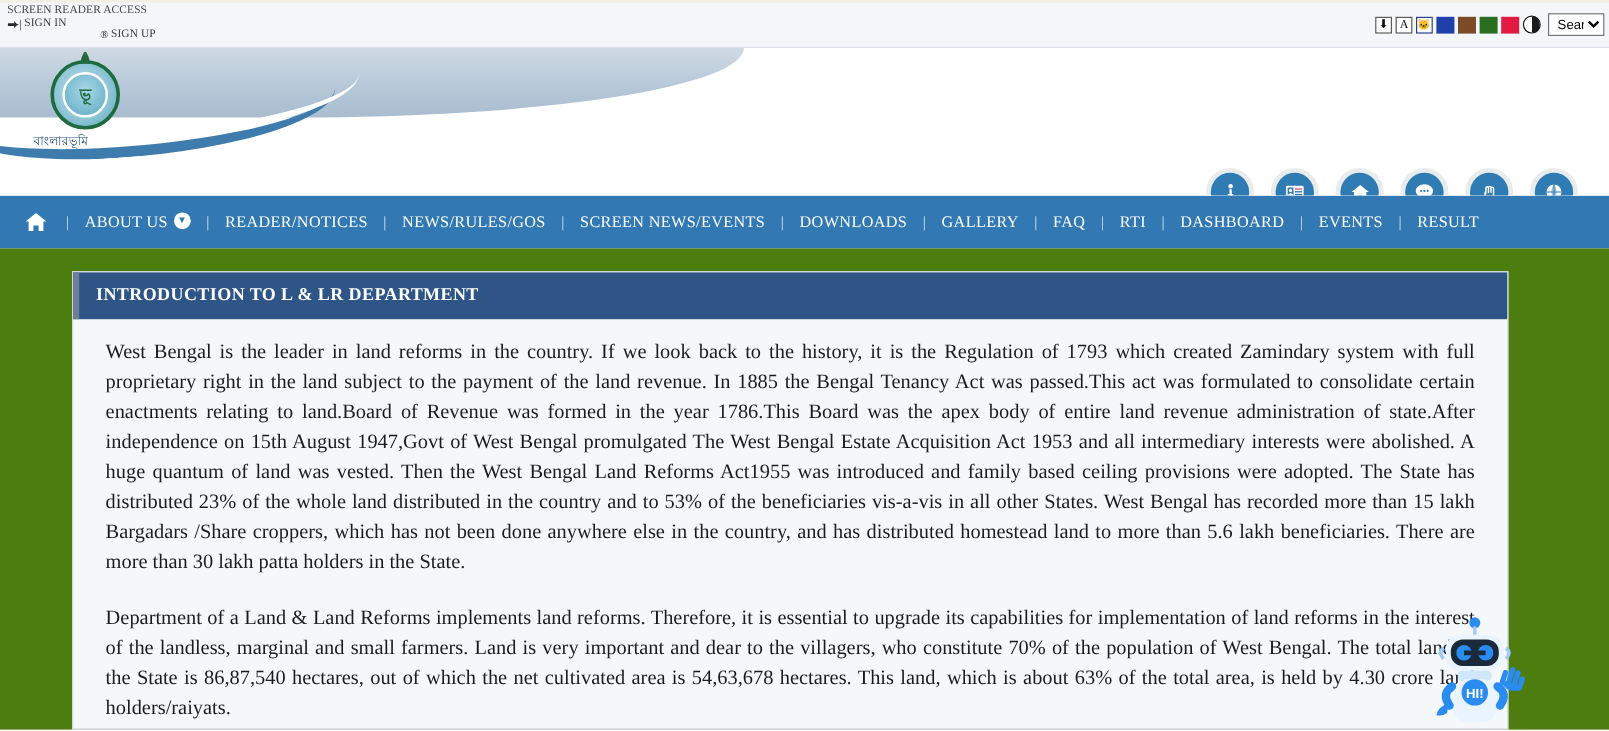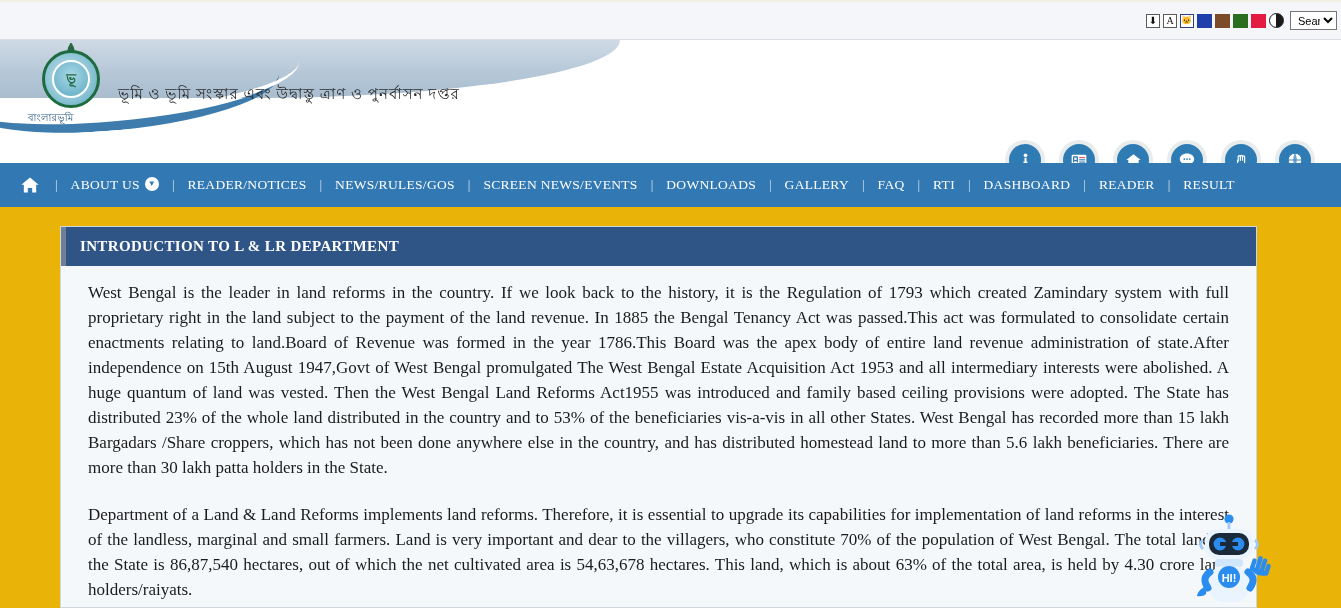--- a/index.html
+++ b/index.html
@@ -159,21 +159,21 @@
   .caret {
     width: 14px; height: 14px; border-radius: 50%;
     background: #ffffff; color: #3279b4;
     display:inline-flex; align-items:center; justify-content:center;
     font-size: 8px; line-height: 1;
   }
 
   
   #content-wrap {
     position: relative;
-    background: #eab308;
+    background: #4d7c0f;
     height: 401px;
     padding: 19px 84px 0 60px;
   }
   #panel {
     background: #f5f8fb;
     border: 1px solid #cfd6dd;
     height: 100%;
   }
   #panel-head {
     background: #2f5586;
@@ -201,20 +201,33 @@
     width: 100px; height: 100px;
     pointer-events: auto;
   }
   #bot svg { display:block; }
 </style>
 </head>
 <body>
 
 <div id="topbar">
 
+  <div id="topbar-left">
+    <span id="sra">SCREEN READER ACCESS</span>
+    <div class="signrow">
+      <span class="signitem">
+        <span class="glyph-login">⮕|</span>
+        <span>SIGN IN</span>
+      </span>
+      <span id="signup-wrap" class="signitem">
+        <span class="glyph-reg">®</span>
+        <span>SIGN UP</span>
+      </span>
+    </div>
+  </div>
 
   <div id="topbar-right">
     <span class="a11y-btn">⬇</span>
     <span class="a11y-btn">A</span>
     <span class="a11y-btn" style="border-color:#2b3f8f;color:#2b3f8f;font-size:9px;">🐱</span>
     <span class="sw" style="background:#1f3faa"></span>
     <span class="sw" style="background:#7b4b2a"></span>
     <span class="sw" style="background:#2a6e20"></span>
     <span class="sw" style="background:#e31b42"></span>
     <span class="contrast-ico"></span>
@@ -230,21 +243,20 @@
   <div id="banner-swoosh2"></div>
 
   <div id="logo">
     <div id="emblem-pillar"></div>
     <div id="emblem">
       <div id="emblem-inner">ভূ</div>
     </div>
     <div id="logo-word">বাংলারভূমি</div>
   </div>
 
-  <div id="banner-bn">ভূমি ও ভূমি সংস্কার এবং উদ্বাস্তু ত্রাণ ও পুনর্বাসন দপ্তর</div>
 
   <div id="quicklinks">
     <span class="ql">
       <svg width="17" height="17" viewBox="0 0 24 24" fill="#fff" aria-hidden="true">
         <circle cx="12" cy="4.6" r="2.6"></circle>
         <path d="M10.6 8h2.8v5.6h2.3L12 18.4 8.3 13.6h2.3z"></path>
         <rect x="6" y="19.4" width="12" height="2.3" rx="1"></rect>
       </svg>
     </span>
     <span class="ql">
@@ -326,21 +338,21 @@
       <span class="nav-sep">|</span>
       <span class="nav-item">
         <span>RTI</span>
       </span>
       <span class="nav-sep">|</span>
       <span class="nav-item">
         <span>DASHBOARD</span>
       </span>
       <span class="nav-sep">|</span>
       <span class="nav-item">
-        <span>READER</span>
+        <span>EVENTS</span>
       </span>
       <span class="nav-sep">|</span>
       <span class="nav-item">
         <span>RESULT</span>
       </span>
     </span>
 </div>
 
 <div id="content-wrap">
   <div id="panel">

